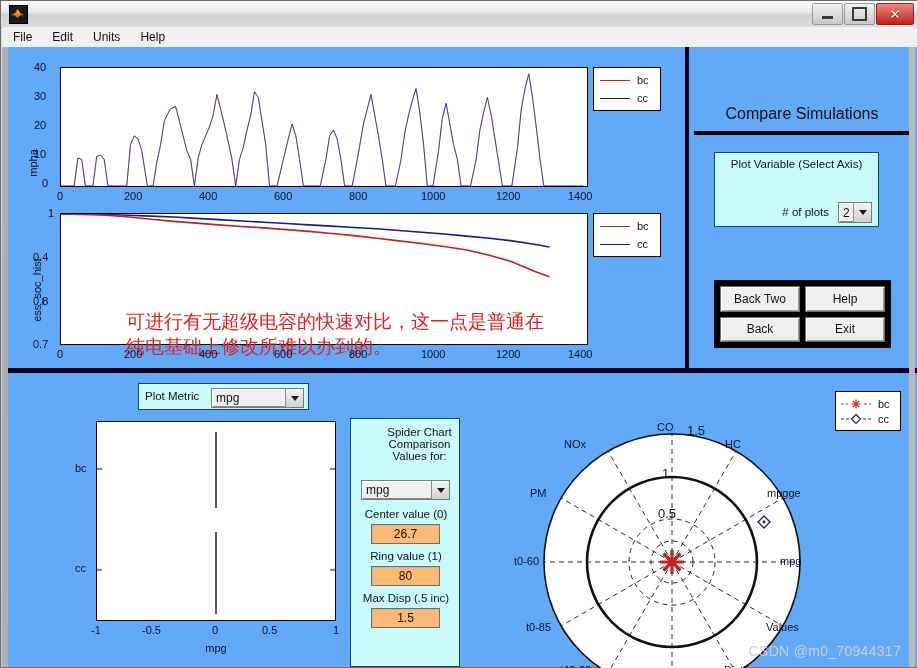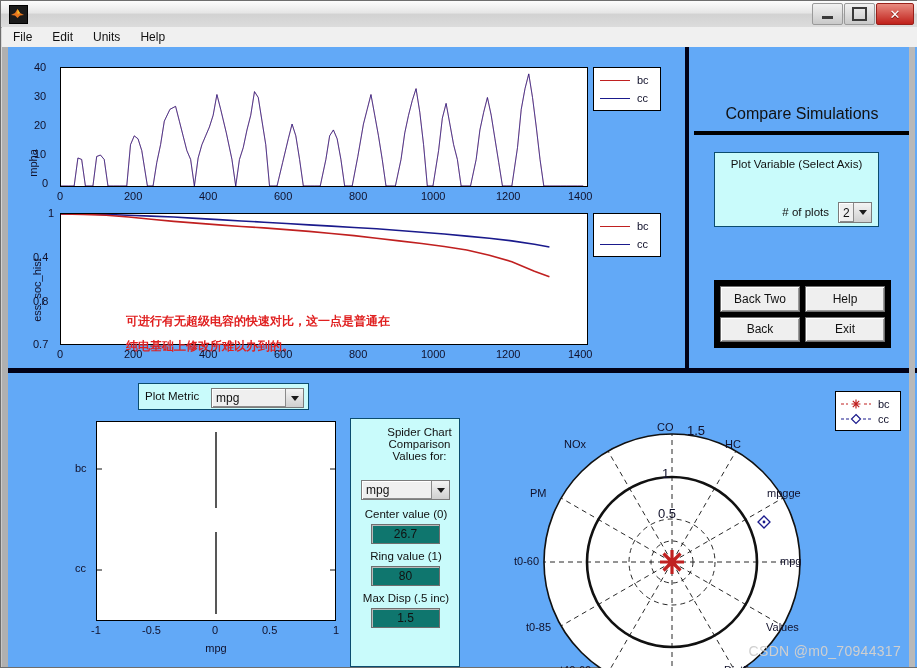--- a/index.html
+++ b/index.html
@@ -48,21 +48,21 @@
   .tick{position:absolute;font-size:11px;color:#10102a;white-space:nowrap;}
 
   
   .legendbox{position:absolute;background:#fff;border:1px solid #000;box-sizing:border-box;
     padding:4px 6px;display:flex;flex-direction:column;justify-content:center;gap:6px;}
   .leg-row{display:flex;align-items:center;gap:7px;}
   .leg-line{width:30px;height:0;border-top:1.5px solid #000;}
   .leg-txt{font-size:11px;color:#10102a;}
 
   
-  .cn-note{position:absolute;color:#e02020;font-weight:bold;font-size:12px;
+  .cn-note{position:absolute;color:#e02020;font-weight:normal;font-size:19px;
     line-height:25px;white-space:nowrap;font-family:"DejaVu Sans",sans-serif;text-align:right;}
 
   
   .rp-title{position:absolute;left:700px;top:58px;width:200px;text-align:center;
     font-size:16px;color:#111;}
   .rp-rule{position:absolute;left:692px;top:84px;width:215px;height:4px;background:#000;}
   .group{position:absolute;background:#c9fbfb;border:1px solid #0b4c6e;box-sizing:border-box;}
   .group-title{font-size:11.5px;color:#111;text-align:center;}
 
   .combo{position:relative;background:#efefef;border:1px solid #7b7b7b;
@@ -77,21 +77,21 @@
   .btnframe{position:absolute;background:#000;box-sizing:border-box;
     display:grid;grid-template-columns:1fr 1fr;gap:5px;padding:6px;}
   .pbtn{background:#efefef;border:1px solid #6f6f6f;
     box-shadow:inset 1px 1px 0 #fff, inset -1px -1px 0 #9a9a9a;
     font-size:12px;color:#111;display:flex;align-items:center;justify-content:center;}
 
   
   .spider-wrap{position:absolute;left:500px;top:380px;width:330px;height:280px;}
   .sp-label{position:absolute;font-size:11px;color:#10102a;white-space:nowrap;}
 
-  .field{background:#0f766e;border:1px solid #6f6f6f;box-sizing:border-box;
+  .field{background:#fdba74;border:1px solid #6f6f6f;box-sizing:border-box;
     box-shadow:inset 1px 1px 0 #b9b9b9;
     font-size:12px;color:#111;display:flex;align-items:center;justify-content:center;}
   .flabel{font-size:11.5px;color:#111;text-align:center;}
 
   .watermark{position:absolute;right:16px;bottom:8px;font-size:14px;color:#cfcfcf;
     letter-spacing:.3px;}
   .scroll-r{position:absolute;right:1px;top:46px;width:6px;height:620px;background:#b9b9b9;}
   .scroll-l{position:absolute;left:1px;top:46px;width:6px;height:620px;background:#b0b0b0;}
 </style>
 </head>

